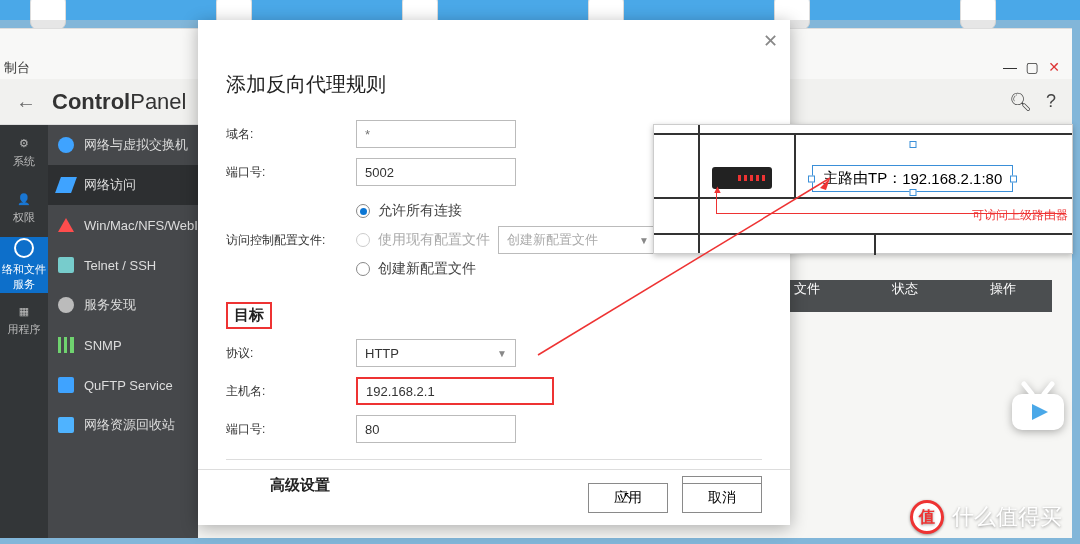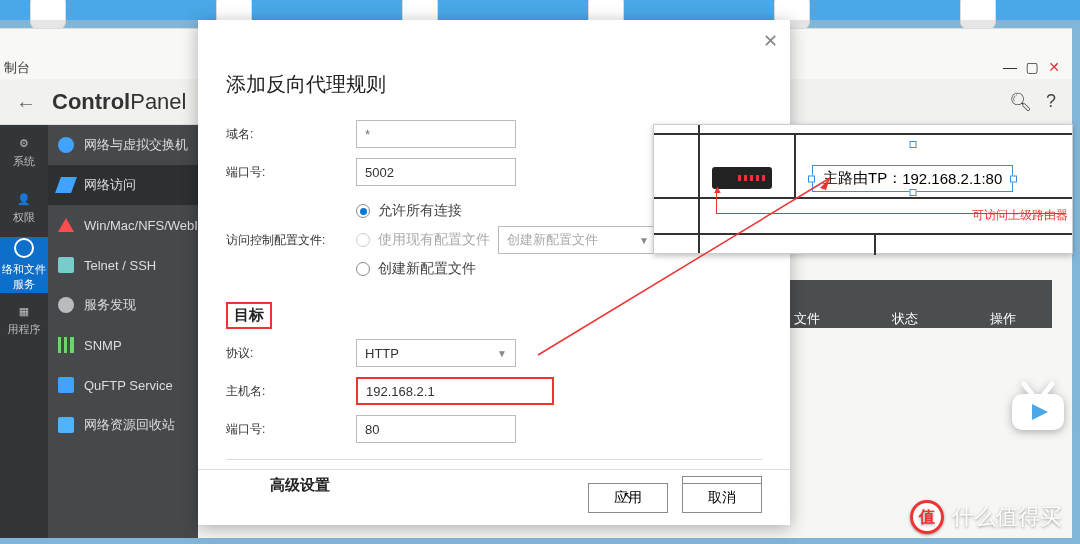--- a/index.html
+++ b/index.html
@@ -30,21 +30,21 @@
   .rail-item.on { background:#0d6fca; color:#fff;}
   .rail-ico{width:20px;height:20px;border-radius:50%;border:2px solid currentColor;}
   
   .sidebar { position:absolute; left:48px; top:96px; width:150px; bottom:0; background:#46484b;}
   .sb-item { display:flex; align-items:center; height:40px; padding:0 10px; color:#ddd; font-size:13px; gap:10px; white-space:nowrap; overflow:hidden;}
   .sb-item.on{background:#2d2f31;}
   .sb-ico{width:16px;height:16px;display:inline-block;}
   
   
   .content { position:absolute; left:198px; top:96px; right:0; bottom:0; background:#f6f6f4;}
-  .tablehdr { position:absolute; left:560px; top:155px; right:20px; height:48px; background:#4b4e50; color:#fff; display:flex; align-items:flex-end; font-size:13px;}
+  .tablehdr { position:absolute; left:560px; top:155px; right:20px; height:32px; background:#4b4e50; color:#fff; display:flex; align-items:flex-start; font-size:13px;}
   .tablehdr span{flex:1; text-align:center;}
   
   
   .dialog { position:absolute; left:198px; top:20px; width:592px; height:505px; background:#fff; box-shadow:0 3px 16px rgba(0,0,0,0.3);}
   .dlg-close{position:absolute;right:12px;top:10px;color:#888;font-size:18px;}
   .dlg-title{padding:18px 28px 4px; font-size:20px; color:#222; font-weight:500;margin-top:33px;}
   .form{padding:8px 28px;}
   .row{display:flex;align-items:center;margin:10px 0;}
   .lbl{width:130px;font-size:12px;color:#333;}
   .inp{width:160px;height:28px;border:1px solid #bbb;padding:0 8px;font-size:13px;color:#333;background:#fff;}

